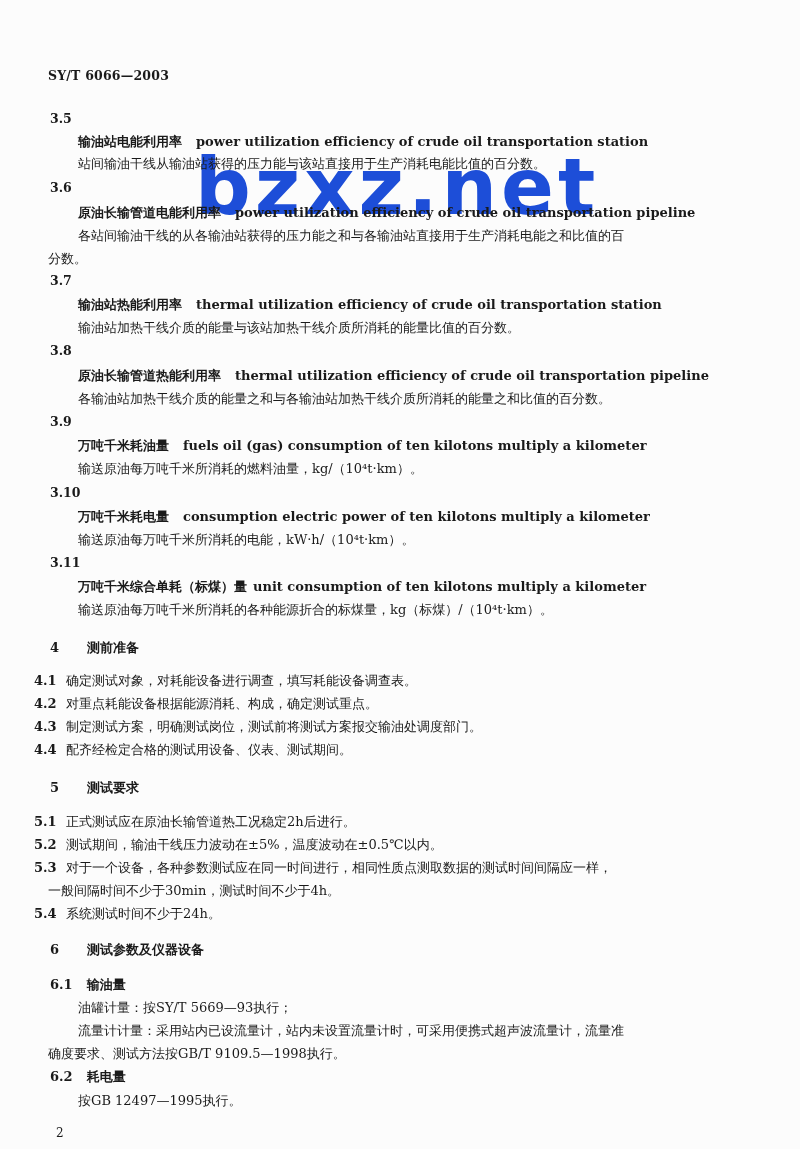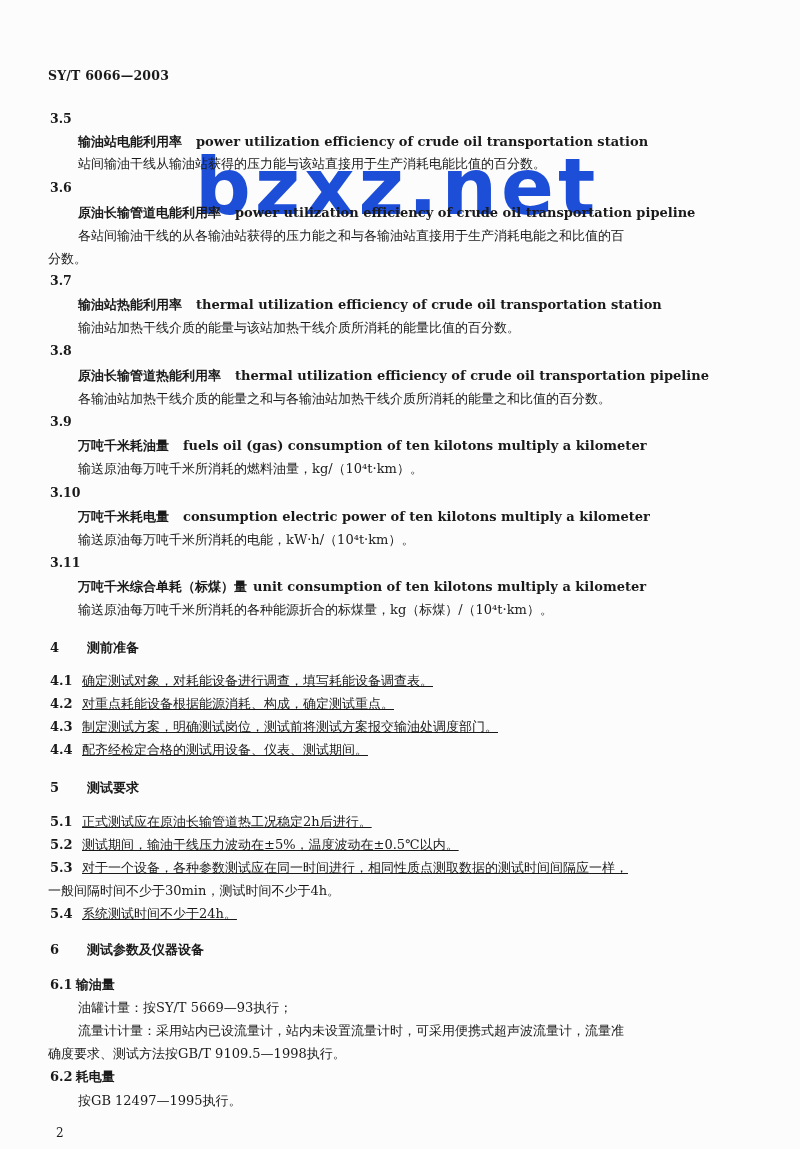--- a/index.html
+++ b/index.html
@@ -21,24 +21,24 @@
     }
     .content { position: absolute; left: 0; top: 0; width: 800px; z-index: 1; }
     .ln { position: absolute; font-size: 13px; white-space: nowrap; line-height: 16px; }
     .num { left: 50px; font-weight: bold; font-size: 12.5px; }
     .term { left: 78px; font-weight: bold; }
     .term .en { margin-left: 14px; }
     .def { left: 78px; }
     .cont { left: 48px; }
     .sec { left: 50px; font-weight: bold; }
     .sec .title { margin-left: 28px; }
-    .item { left: 50px; text-decoration: underline; }
+    .item { left: 34px; }
     .item .n { font-weight: bold; display: inline-block; width: 32px; }
     .sub { left: 50px; font-weight: bold; }
-    .sub .title { margin-left: 3px; }
+    .sub .title { margin-left: 14px; }
     .pageno { position: absolute; left: 56px; top: 1126px; font-size: 12px; }
   </style>
 </head>
 <body>
 
 <div class="page">
   <div class="watermark">bzxz.net</div>
 
   <div class="header">SY/T 6066—2003</div>
 

